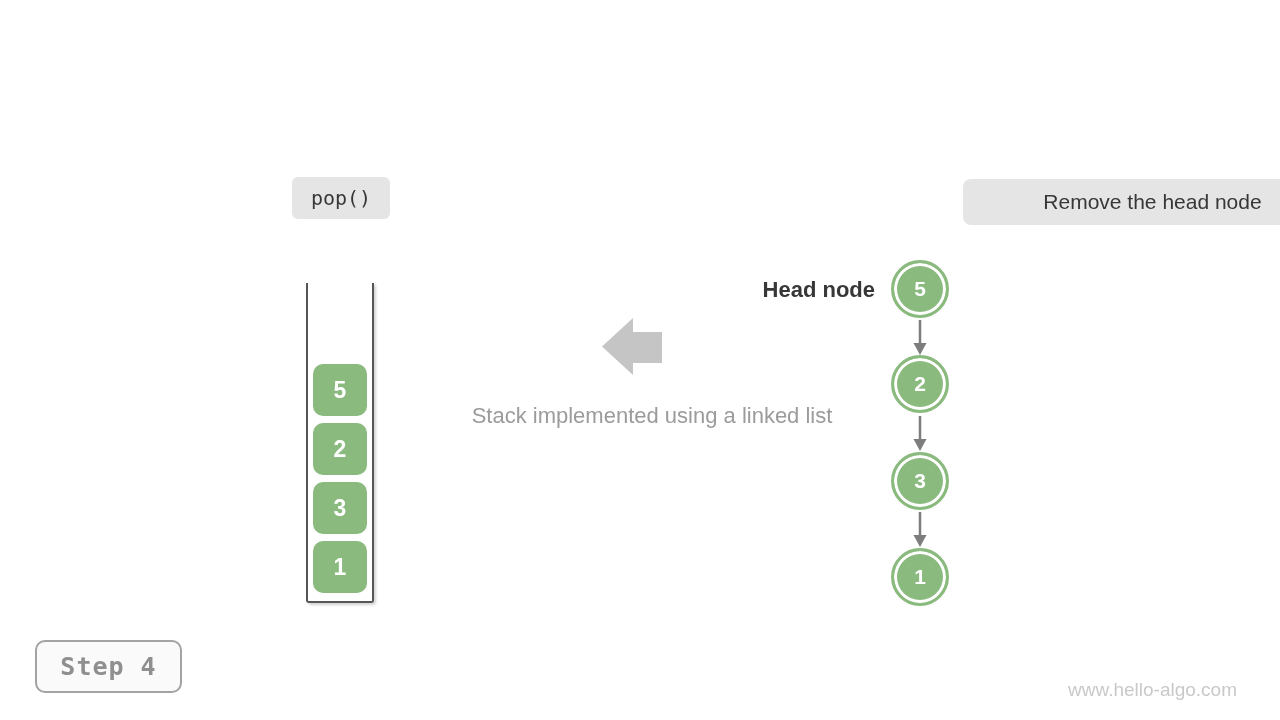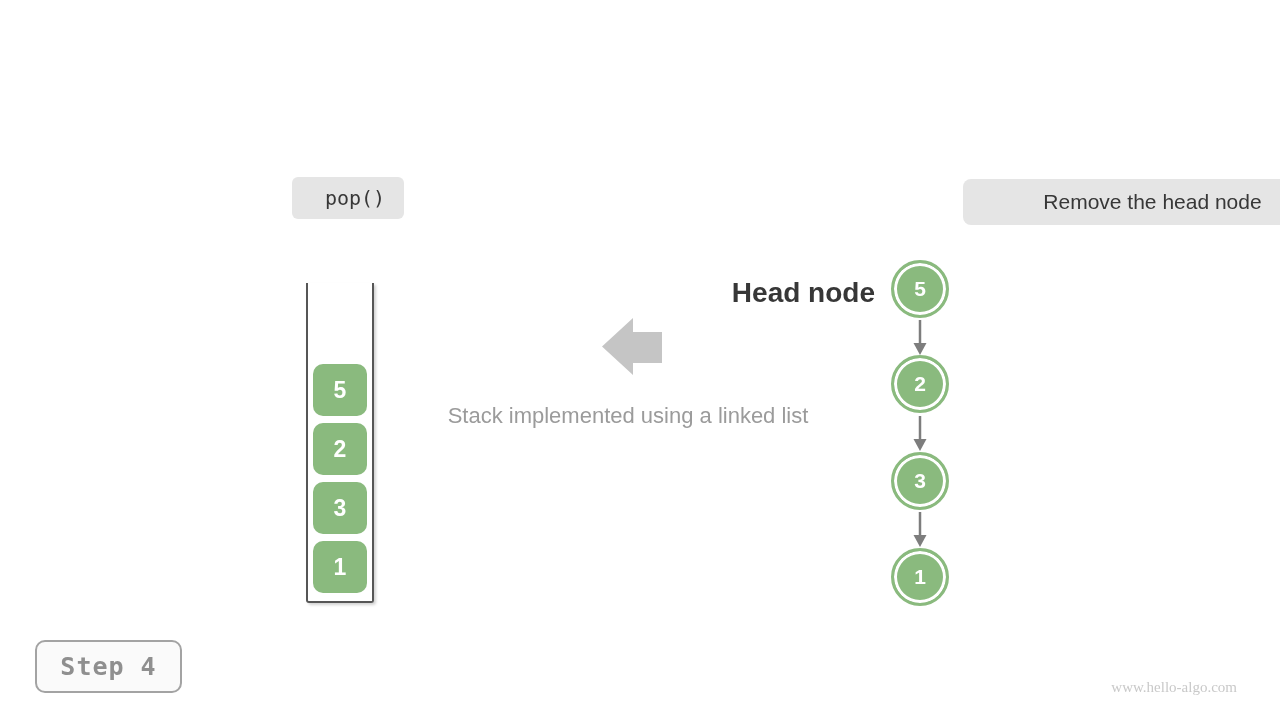--- a/index.html
+++ b/index.html
@@ -13,21 +13,21 @@
 
   .badge {
     position: absolute;
     display: flex; align-items: center; justify-content: center;
     background: var(--badge-bg);
   }
   #pop-badge {
     left: 292px; top: 177px; width: 98px; height: 42px;
     border-radius: 6px;
     font-family: "DejaVu Sans Mono", monospace;
-    font-size: 20px; color: var(--dark-text); padding-left: 14px;
+    font-size: 20px; color: var(--dark-text);
   }
   #remove-badge {
     left: 963px; top: 179px; width: 283px; height: 46px;
     border-radius: 8px;
     font-size: 21px; color: var(--dark-text); padding-left: 48px;
   }
 
   #stack-container {
     position: absolute; left: 306px; top: 283px;
     width: 68px; height: 320px; box-sizing: border-box;
@@ -44,28 +44,28 @@
     border-radius: 10px;
     background: var(--green);
     color: #ffffff; font-size: 23px; font-weight: bold;
     display: flex; align-items: center; justify-content: center;
   }
 
   #block-arrow { position: absolute; left: 602px; top: 318px; }
   #block-arrow polygon { fill: var(--arrow-gray); }
 
   #caption {
-    position: absolute; left: 328px; top: 403px; width: 600px;
+    position: absolute; left: 352px; top: 403px; width: 600px;
     text-align: center;
     font-size: 22px; color: var(--muted-text);
   }
 
   .node-label {
     position: absolute; width: 220px; text-align: right;
-    font-size: 28px; font-weight: bold; color: var(--dark-text);
+    font-size: 22px; font-weight: bold; color: var(--dark-text);
   }
   #head-label { right: 405px; top: 277px; }
   #tail-label { right: 411px; top: 565px; }
 
   #connectors { position: absolute; left: 890px; top: 260px; }
   #connectors line { stroke: var(--connector-gray); stroke-width: 2.5; }
   #connectors polygon { fill: var(--connector-gray); }
 
   .ll-node {
     position: absolute; left: 891px;
@@ -89,22 +89,22 @@
     border: 2px solid var(--step-border);
     border-radius: 10px;
     display: flex; align-items: center; justify-content: center;
     font-family: "DejaVu Sans Mono", monospace;
     font-size: 25px; font-weight: bold; letter-spacing: 1px;
     color: var(--step-text);
   }
 
   #watermark {
     position: absolute; right: 43px; top: 679px;
-    font-family: Liberation Serif, serif;
-    font-size: 15px; color: var(--watermark-gray);
+    font-family: Liberation Sans, sans-serif;
+    font-size: 19px; color: var(--watermark-gray);
   }
 </style>
 </head>
 <body>
 
 <div id="canvas">
 
   <div id="pop-badge" class="badge">pop()</div>
 
   <div id="remove-badge" class="badge">Remove the head node</div>

